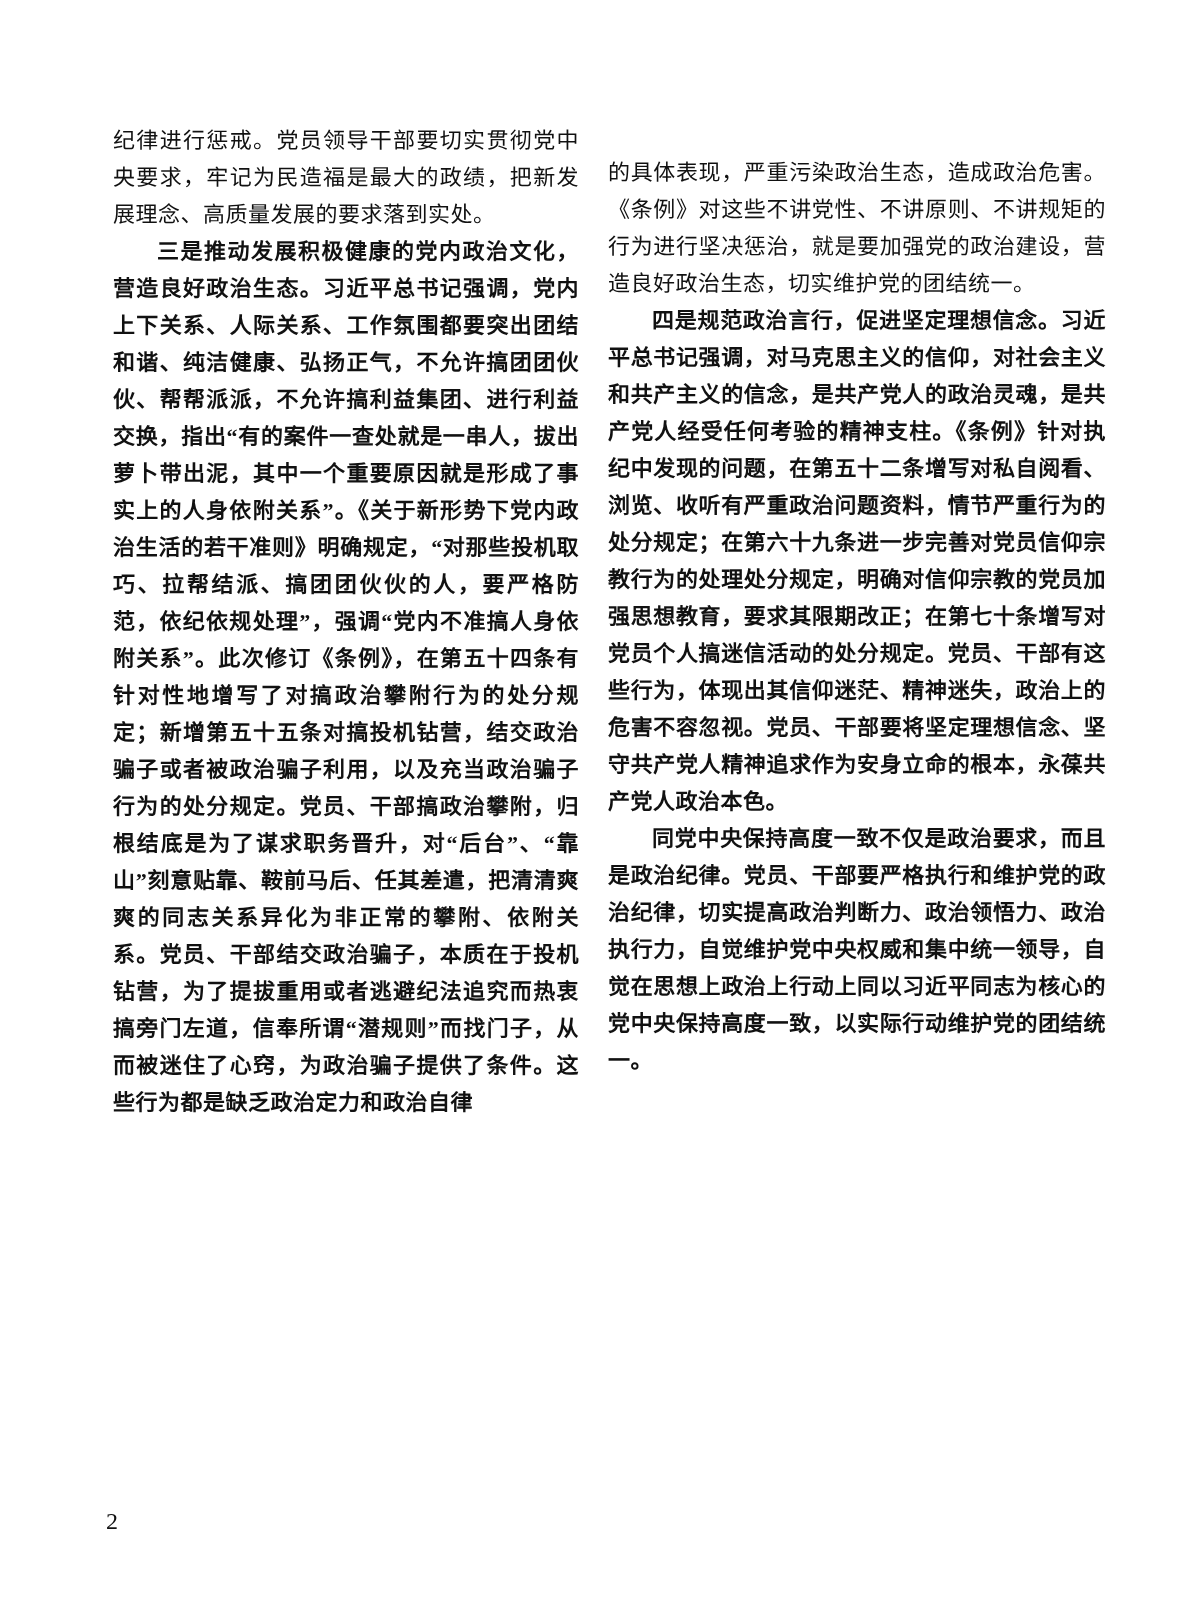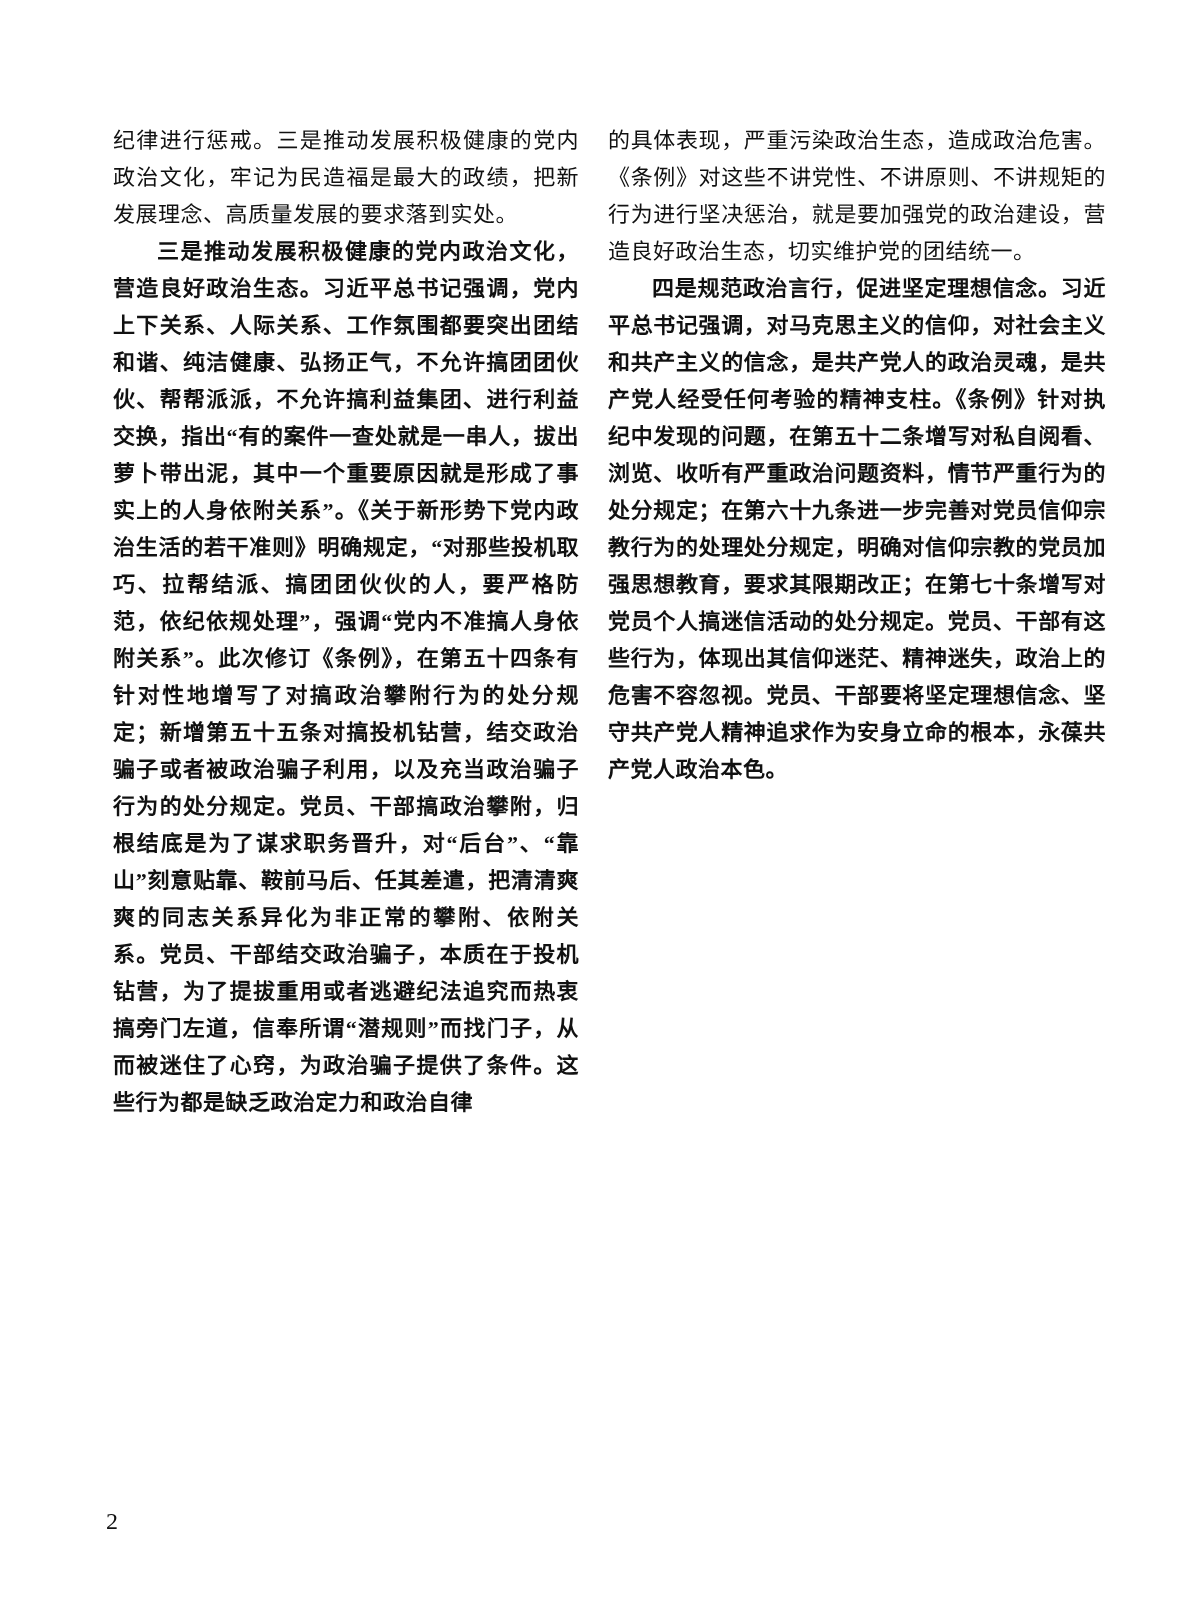--- a/index.html
+++ b/index.html
@@ -25,21 +25,21 @@
     left: 113px;
     top: 122px;
     width: 993px;
     display: flex;
     gap: 29px;
   }
   .col {
     flex: 0 0 auto;
   }
   .col-left  { width: 466px; }
-  .col-right { width: 498px; }
+  .col-right { width: 498px; margin-top: 32px; }
   .col p {
     margin: 0;
     padding: 0;
     font-size: 22px;
     line-height: 37px;
     text-align: justify;
     letter-spacing: 0.5px;
     word-break: break-all;
     color: #111111;
   }
@@ -57,26 +57,27 @@
   }
 </style>
 </head>
 <body>
 
 <div class="page">
 
   <div class="text-area">
 
     <div class="col col-left">
-      <p>纪律进行惩戒。三是推动发展积极健康的党内政治文化，牢记为民造福是最大的政绩，把新发展理念、高质量发展的要求落到实处。</p>
+      <p>纪律进行惩戒。党员领导干部要切实贯彻党中央要求，牢记为民造福是最大的政绩，把新发展理念、高质量发展的要求落到实处。</p>
       <p class="indent">三是推动发展积极健康的党内政治文化，营造良好政治生态。习近平总书记强调，党内上下关系、人际关系、工作氛围都要突出团结和谐、纯洁健康、弘扬正气，不允许搞团团伙伙、帮帮派派，不允许搞利益集团、进行利益交换，指出“有的案件一查处就是一串人，拔出萝卜带出泥，其中一个重要原因就是形成了事实上的人身依附关系”。《关于新形势下党内政治生活的若干准则》明确规定，“对那些投机取巧、拉帮结派、搞团团伙伙的人，要严格防范，依纪依规处理”，强调“党内不准搞人身依附关系”。此次修订《条例》，在第五十四条有针对性地增写了对搞政治攀附行为的处分规定；新增第五十五条对搞投机钻营，结交政治骗子或者被政治骗子利用，以及充当政治骗子行为的处分规定。党员、干部搞政治攀附，归根结底是为了谋求职务晋升，对“后台”、“靠山”刻意贴靠、鞍前马后、任其差遣，把清清爽爽的同志关系异化为非正常的攀附、依附关系。党员、干部结交政治骗子，本质在于投机钻营，为了提拔重用或者逃避纪法追究而热衷搞旁门左道，信奉所谓“潜规则”而找门子，从而被迷住了心窍，为政治骗子提供了条件。这些行为都是缺乏政治定力和政治自律</p>
     </div>
 
     <div class="col col-right">
       <p>的具体表现，严重污染政治生态，造成政治危害。《条例》对这些不讲党性、不讲原则、不讲规矩的行为进行坚决惩治，就是要加强党的政治建设，营造良好政治生态，切实维护党的团结统一。</p>
       <p class="indent">四是规范政治言行，促进坚定理想信念。习近平总书记强调，对马克思主义的信仰，对社会主义和共产主义的信念，是共产党人的政治灵魂，是共产党人经受任何考验的精神支柱。《条例》针对执纪中发现的问题，在第五十二条增写对私自阅看、浏览、收听有严重政治问题资料，情节严重行为的处分规定；在第六十九条进一步完善对党员信仰宗教行为的处理处分规定，明确对信仰宗教的党员加强思想教育，要求其限期改正；在第七十条增写对党员个人搞迷信活动的处分规定。党员、干部有这些行为，体现出其信仰迷茫、精神迷失，政治上的危害不容忽视。党员、干部要将坚定理想信念、坚守共产党人精神追求作为安身立命的根本，永葆共产党人政治本色。</p>
+      <p class="indent">同党中央保持高度一致不仅是政治要求，而且是政治纪律。党员、干部要严格执行和维护党的政治纪律，切实提高政治判断力、政治领悟力、政治执行力，自觉维护党中央权威和集中统一领导，自觉在思想上政治上行动上同以习近平同志为核心的党中央保持高度一致，以实际行动维护党的团结统一。</p>
     </div>
 
   </div>
 
   <div class="page-number">2</div>
 
 </div>
 
 </body></html>

